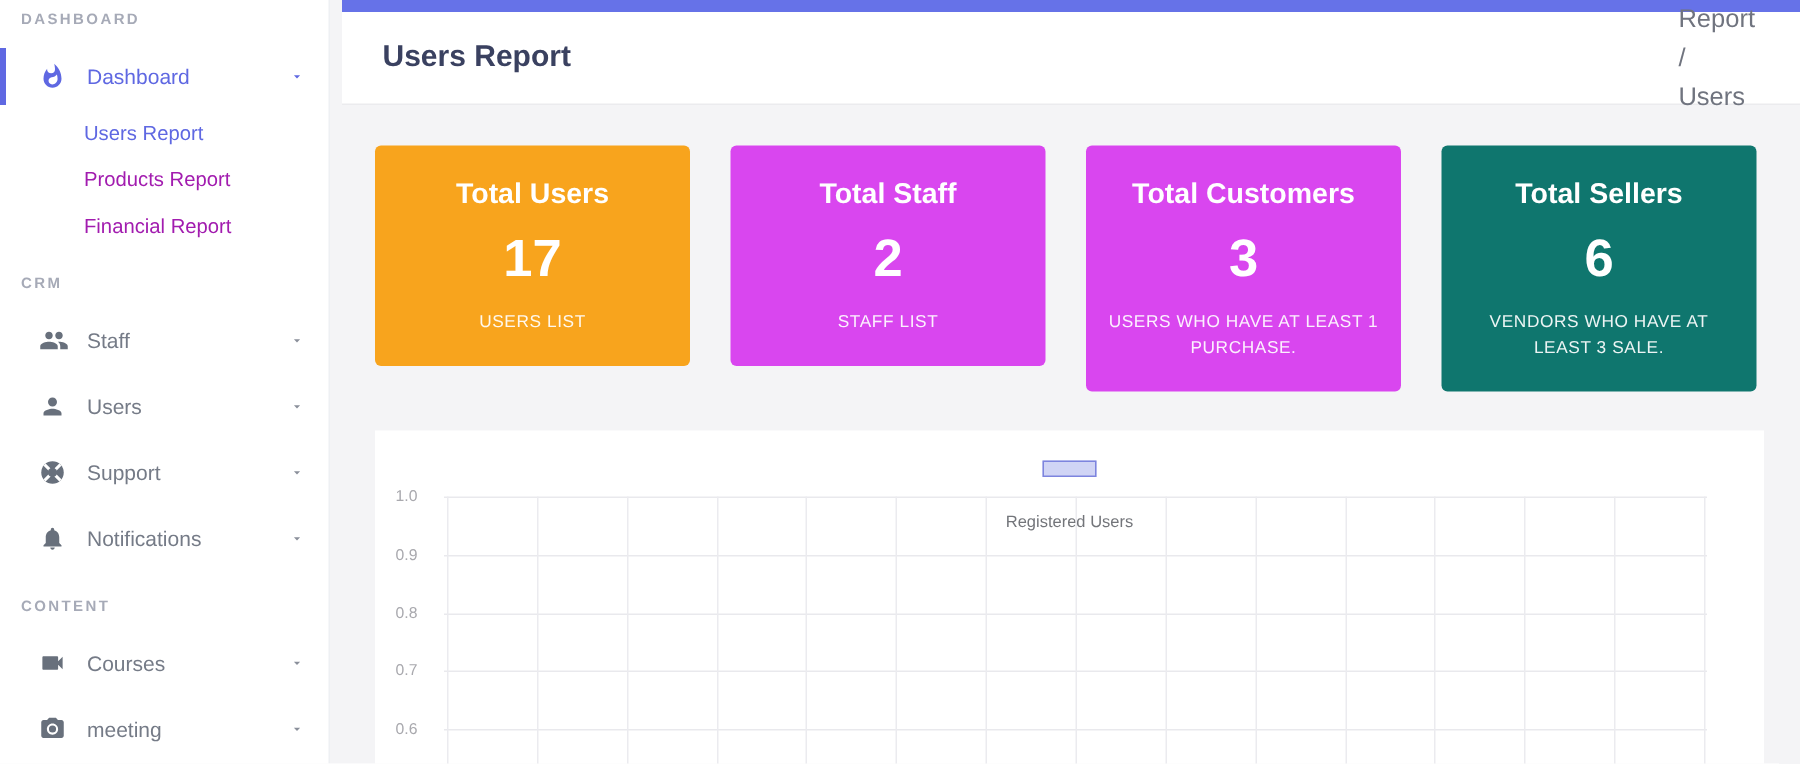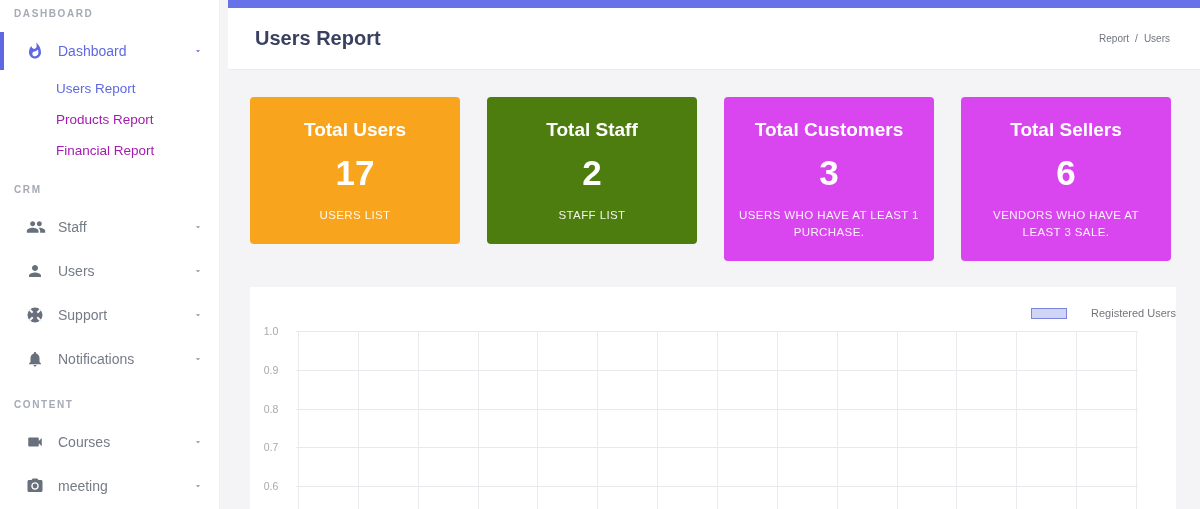--- a/index.html
+++ b/index.html
@@ -17,33 +17,33 @@
   .side-item.active, .side-item.active .icon, .side-item.active .caret { color:#5f68e2; }
   .active-bar { position:absolute; left:0; top:3px; bottom:3px; width:4px; background:#5f68e2; }
   .sub-link { height:31px; line-height:31px; padding-left:56px; font-size:13.5px; color:#a21caf; cursor:pointer; }
   .sub-link.active { color:#5f68e2; }
 
   
   .main { position:absolute; left:220px; top:0; width:980px; height:100%; background:#f4f4f6; }
   .accent-bar { position:absolute; left:8px; right:0; top:0; height:8px; background:#6672e8; }
   .page-header { position:absolute; left:8px; right:0; top:8px; height:62px; background:#fff; border-bottom:1px solid #ebebee; display:flex; align-items:center; justify-content:space-between; padding:0 30px 0 27px; }
   .page-title { font-size:20px; font-weight:bold; color:#3a4160; }
-  .breadcrumb { display:flex; gap:6px; font-size:10px; color:#70747f; }
+  .breadcrumb { display:flex; gap:6px; font-size:17px; color:#70747f;flex-direction:column; }
   .breadcrumb .crumb { cursor:pointer; }
 
   
   .cards-row { position:absolute; top:97px; left:30px; display:flex; gap:27px; align-items:flex-start; }
   .stat-card { width:210px; border-radius:4px; color:#fff; text-align:center; padding:18px 14px 20px; cursor:pointer; }
   .stat-title { font-size:19px; font-weight:bold; margin-top:4px; }
   .stat-value { font-size:35px; font-weight:bold; margin:12px 0 14px; }
   .stat-sub { font-size:11.5px; letter-spacing:.4px; line-height:17px; color:rgba(255,255,255,.92); }
 
   
   .chart-panel { position:absolute; top:287px; left:30px; width:926px; height:320px; background:#fff; }
-  .chart-legend { position:absolute; top:20px; left:0; right:0; display:flex; justify-content:flex-end; align-items:center; gap:24px; cursor:pointer; }
+  .chart-legend { position:absolute; top:20px; left:0; right:0; display:flex; justify-content:flex-end; align-items:center; gap:24px; cursor:pointer;flex-direction:column; }
   .legend-swatch { width:36px; height:11px; background:#d0d4f5; border:1px solid #7d84de; }
   .legend-label { font-size:11px; color:#73757a; }
   .chart-plot-area { position:absolute; inset:0; }
   .ytick { position:absolute; left:0; width:42px; text-align:center; font-size:10.5px; color:#a9a9ae; }
   .hline { position:absolute; left:46px; width:842px; height:1px; background:#e9e9ed; }
   .vline { position:absolute; top:44px; width:1px; height:276px; background:#ebebef; }
 </style>
 </head>
 <body>
 
@@ -175,31 +175,31 @@
         <span>Users</span>
       </div>
     </div>
 
     <div class="cards-row">
       <div class="stat-card" style="background: rgb(248, 164, 29);">
         <div class="stat-title">Total Users</div>
         <div class="stat-value">17</div>
         <div class="stat-sub">USERS LIST</div>
       </div>
-      <div class="stat-card" style="background: #4d7c0f;">
+      <div class="stat-card" style="background: #d946ef;">
         <div class="stat-title">Total Staff</div>
         <div class="stat-value">2</div>
         <div class="stat-sub">STAFF LIST</div>
       </div>
       <div class="stat-card" style="background: #d946ef;">
         <div class="stat-title">Total Customers</div>
         <div class="stat-value">3</div>
         <div class="stat-sub">USERS WHO HAVE AT LEAST 1 PURCHASE.</div>
       </div>
-      <div class="stat-card" style="background: #d946ef;">
+      <div class="stat-card" style="background: #0f766e;">
         <div class="stat-title">Total Sellers</div>
         <div class="stat-value">6</div>
         <div class="stat-sub">VENDORS WHO HAVE AT LEAST 3 SALE.</div>
       </div>
     </div>
 
     <div class="chart-panel">
       <div class="chart-legend">
         <span class="legend-swatch" style="background: rgb(208, 212, 245); border-color: rgb(125, 132, 222);"></span>
         <span class="legend-label">Registered Users</span>

